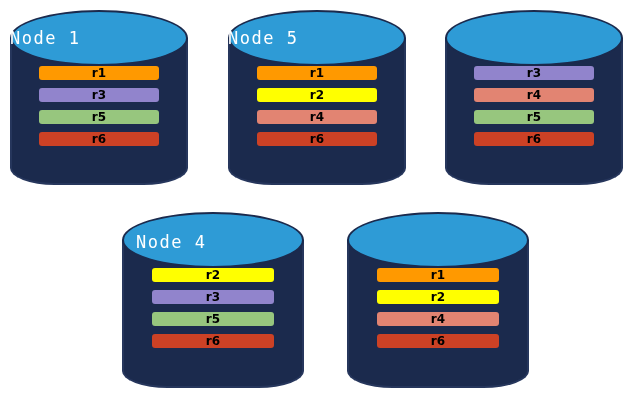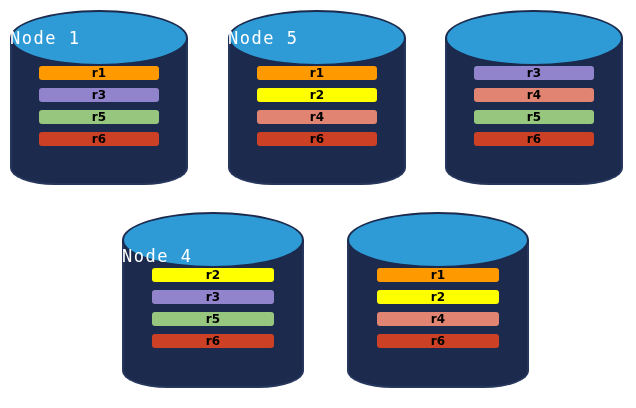--- a/index.html
+++ b/index.html
@@ -109,21 +109,21 @@
         <div class="bar" style="background: rgb(145, 132, 204);">r3</div>
         <div class="bar" style="background: rgb(226, 132, 114);">r4</div>
         <div class="bar" style="background: rgb(151, 198, 126);">r5</div>
         <div class="bar" style="background: rgb(204, 65, 37);">r6</div>
       </div>
     </div>
     <div class="node" style="left: 122px; top: 212px; width: 182px; height: 176px;">
       <div class="cyl-bottom" style="top: 142px; height: 34px;"></div>
       <div class="cyl-body" style="top: 28px; height: 131px;"></div>
       <div class="cyl-top" style="top: 0px; height: 56px;"></div>
-      <div class="node-label" style="top: 34px;">Node 4</div>
+      <div class="node-label" style="top: 20px; padding-left: 14px;">Node 4</div>
       <div class="bars" style="top: 56px; padding-left: 30px; padding-right: 30px; box-sizing: border-box;">
         <div class="bar" style="background: rgb(255, 255, 0);">r2</div>
         <div class="bar" style="background: rgb(145, 132, 204);">r3</div>
         <div class="bar" style="background: rgb(151, 198, 126);">r5</div>
         <div class="bar" style="background: rgb(204, 65, 37);">r6</div>
       </div>
     </div>
     <div class="node" style="left: 347px; top: 212px; width: 182px; height: 176px;">
       <div class="cyl-bottom" style="top: 142px; height: 34px;"></div>
       <div class="cyl-body" style="top: 28px; height: 131px;"></div>

